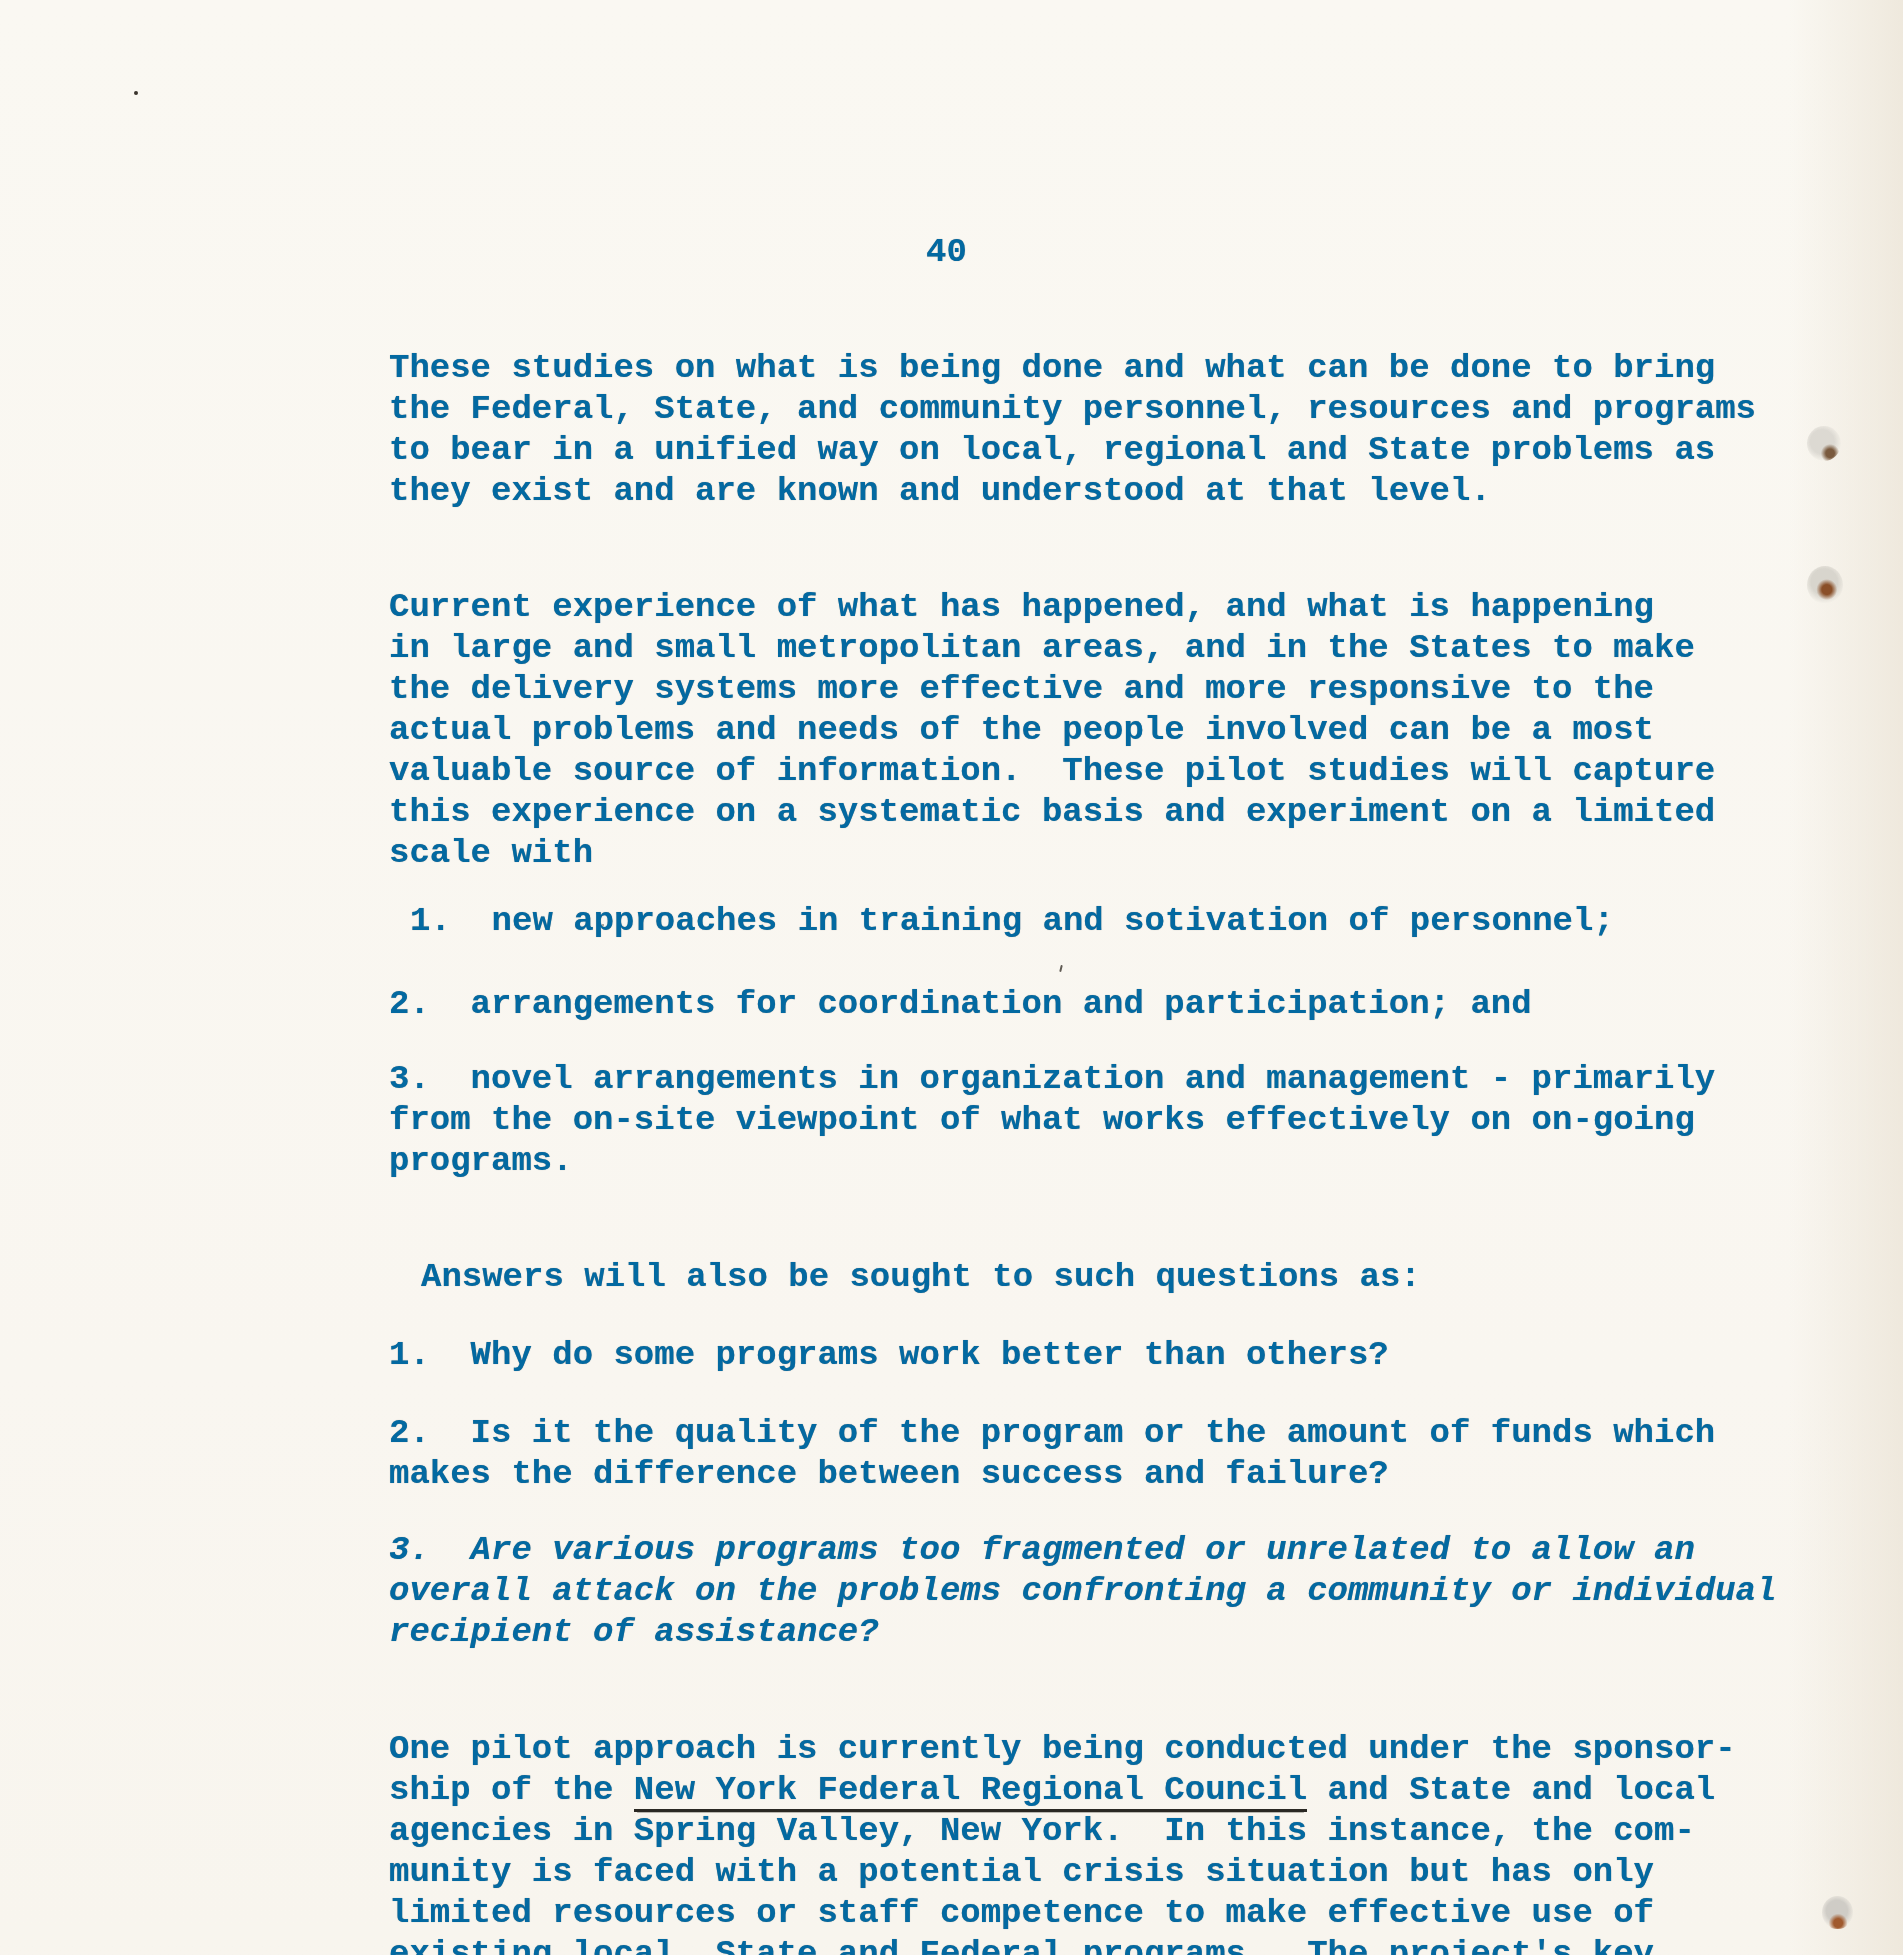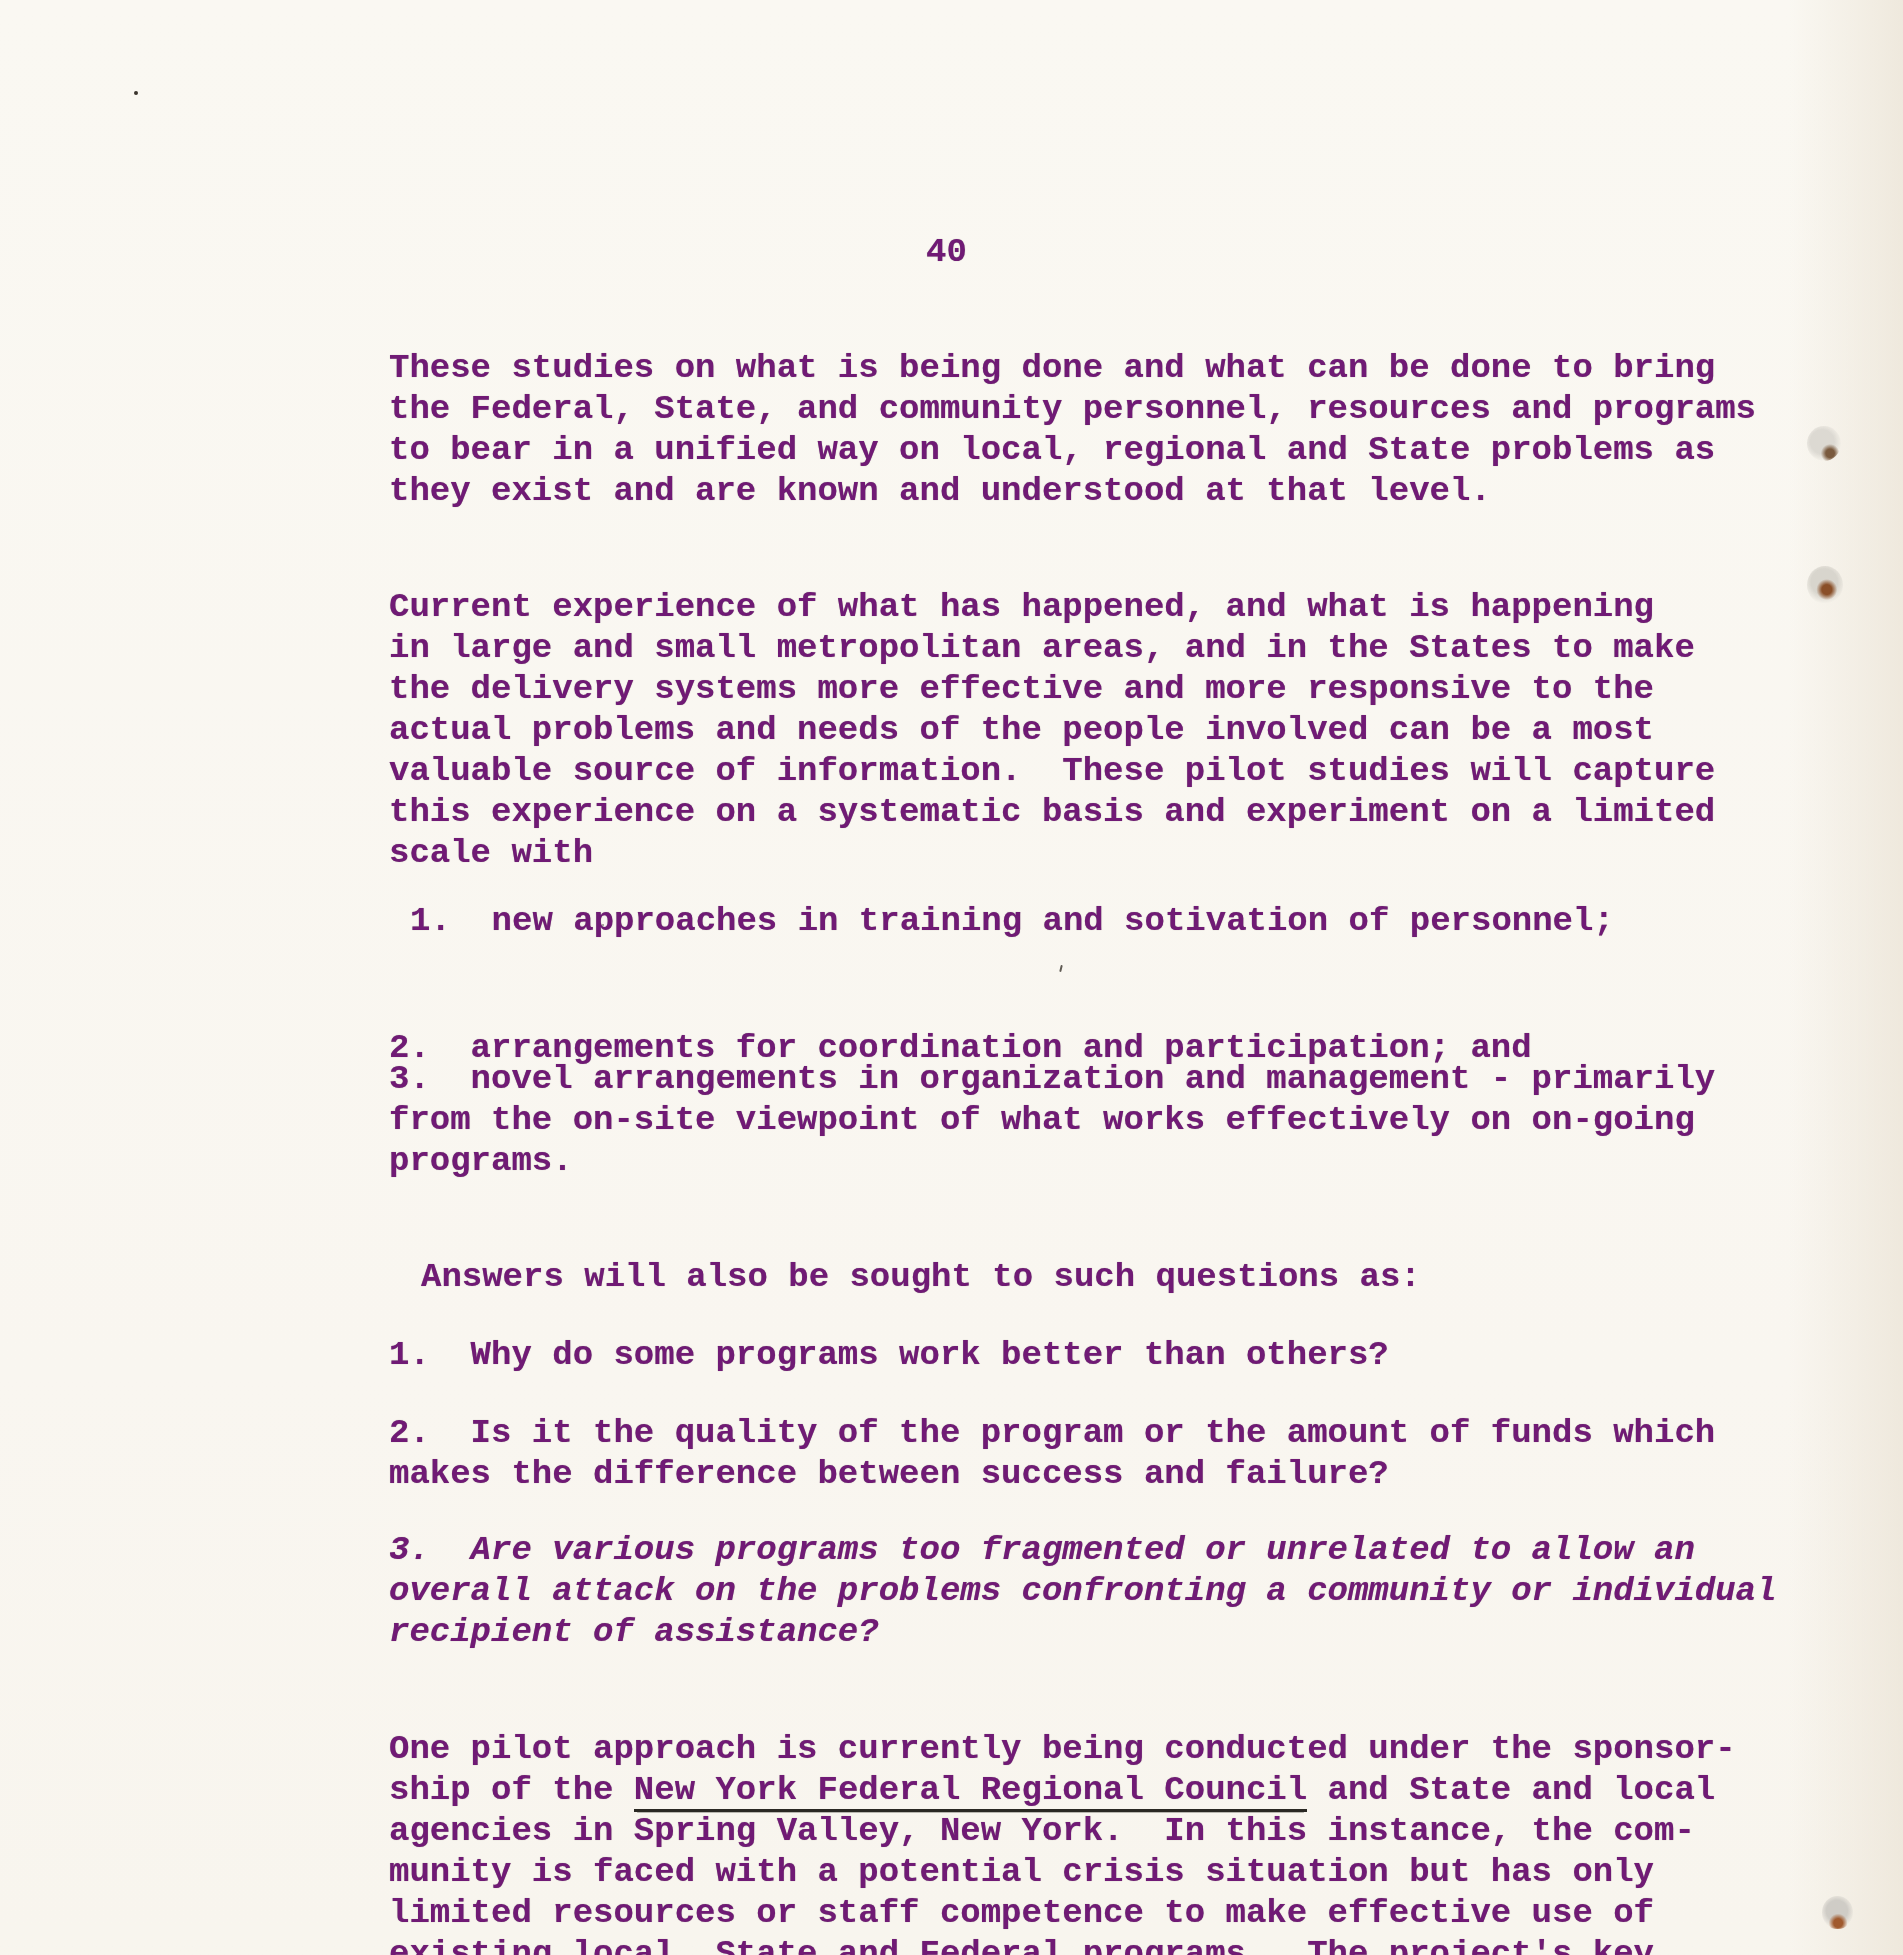--- a/index.html
+++ b/index.html
@@ -12,30 +12,30 @@
     position: relative;
     overflow: hidden;
     background:
       linear-gradient(90deg, rgba(241,236,226,0) 94%, rgba(236,229,216,.8) 100%),
       linear-gradient(180deg, #faf8f2 0%, #f9f6f0 55%, #f7f4ec 100%);
     font-family: "Liberation Mono", "DejaVu Sans Mono", monospace;
   }
   .ink {
     position: absolute;
     font: 700 34px/41px "Liberation Mono", "DejaVu Sans Mono", monospace;
-    color: #701a75;
+    color: #0369a1;
     letter-spacing: 0;
     white-space: pre-wrap;
     text-shadow: 0 0 0.8px rgba(24,22,17,.45);
   }
   #page-number { left: 926px; top: 232px; }
   #para-1     { left: 389px;  top: 348px;  width: 1416px; }
   #para-2     { left: 389px;  top: 587px; width: 1416px; }
   #list-item-1{ left: 410px;  top: 901px; width: 1416px; }
-  #list-item-2{ left: 389px;  top: 984px; width: 1416px; margin-top: 44px; }
+  #list-item-2{ left: 389px;  top: 984px; width: 1416px; }
   #list-item-3{ left: 389px;  top: 1059px; width: 1416px; }
   #answers-intro { left: 389px; top: 1257px; width: 1416px; margin-left: 32px; }
   #question-1 { left: 389px;  top: 1335px; width: 1416px; }
   #question-2 { left: 389px;  top: 1413px; width: 1416px; }
   #question-3 { left: 389px;  top: 1530px; width: 1416px; font-style: italic; }
   #para-3     { left: 389px;  top: 1729px; width: 1416px; }
 
   .underlined {
     border-bottom: 3.5px solid rgba(24,22,17,.92);
     padding-bottom: 0;

